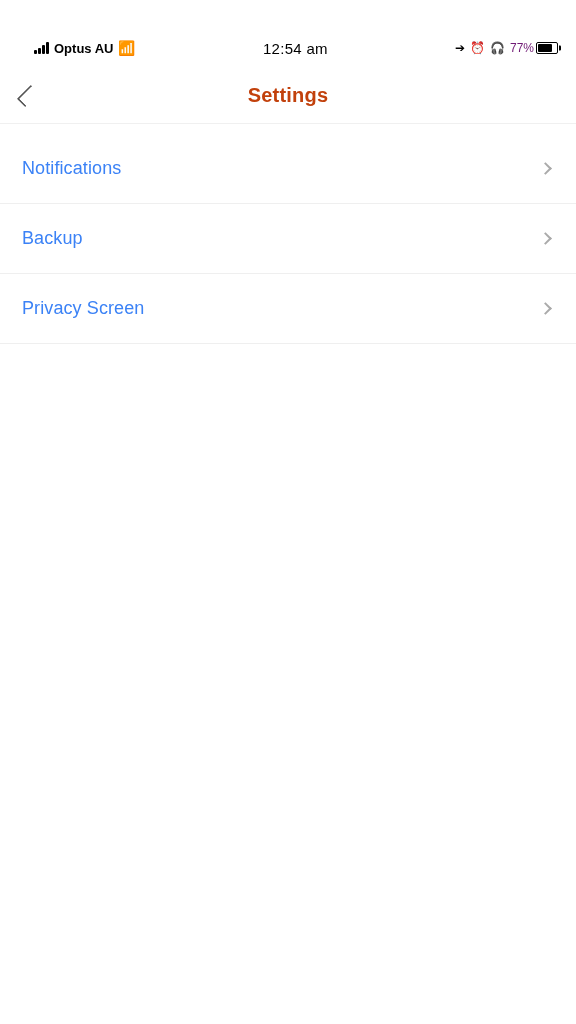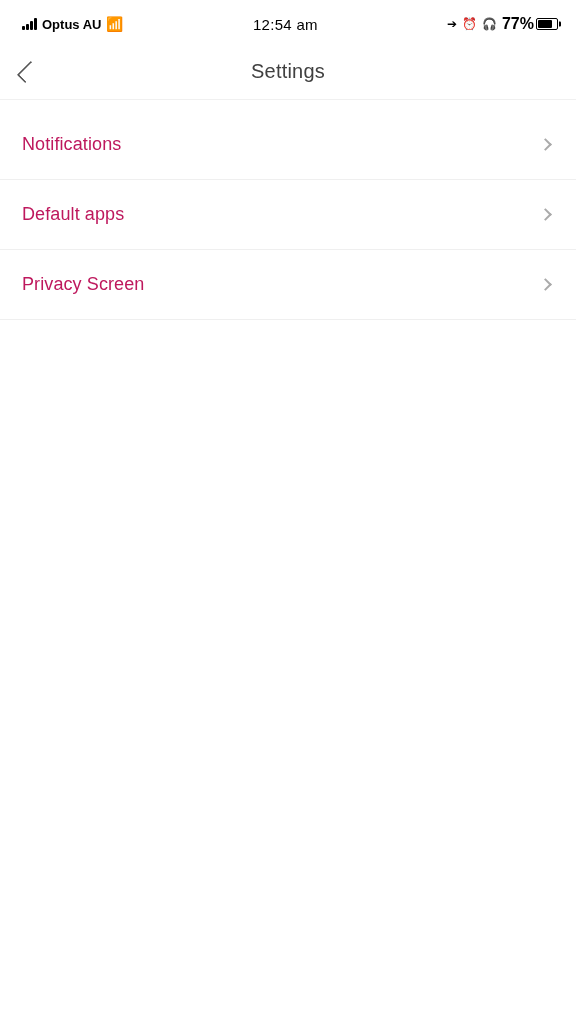--- a/index.html
+++ b/index.html
@@ -15,23 +15,24 @@
       background: #ffffff;
       font-family: -apple-system, BlinkMacSystemFont, 'Helvetica Neue', sans-serif;
       overflow-x: hidden;
     }
 
     
     .status-bar {
       display: flex;
       align-items: center;
       justify-content: space-between;
-      padding: 10px 18px 6px 22px;
+      padding: 10px 18px 6px 34px;
       height: 44px;
       background: #ffffff;
+      margin-top: 24px;
     }
 
     .status-left {
       display: flex;
       align-items: center;
       gap: 5px;
       font-size: 13px;
       font-weight: 600;
       color: #000;
     }
@@ -71,23 +72,23 @@
       color: #000;
     }
 
     .battery-container {
       display: flex;
       align-items: center;
       gap: 2px;
     }
 
     .battery-text {
-      font-size: 16px;
-      font-weight: 700;
-      color: #000000;
+      font-size: 12px;
+      font-weight: 400;
+      color: #701a75;
     }
 
     .battery-icon {
       width: 22px;
       height: 12px;
       border: 1.5px solid #000;
       border-radius: 2px;
       position: relative;
       display: flex;
       align-items: center;
@@ -138,22 +139,22 @@
       width: 12px;
       height: 20px;
       border-left: 2.5px solid #555;
       border-bottom: 2.5px solid #555;
       transform: rotate(45deg);
       border-radius: 1px;
     }
 
     .page-title {
       font-size: 20px;
-      font-weight: 400;
-      color: #404040;
+      font-weight: 700;
+      color: #c2410c;
       letter-spacing: 0.2px;
     }
 
     
     .settings-list {
       padding: 10px 0;
     }
 
     .settings-item {
       display: flex;
@@ -162,21 +163,21 @@
       padding: 20px 22px;
       border-bottom: 1px solid #efefef;
       cursor: pointer;
       background: #ffffff;
       min-height: 70px;
     }
 
     .settings-item-label {
       font-size: 18px;
       font-weight: 400;
-      color: #be185d;
+      color: #3b82f6;
       letter-spacing: 0.1px;
     }
 
     .chevron-right {
       width: 9px;
       height: 9px;
       border-right: 2px solid #aaa;
       border-top: 2px solid #aaa;
       transform: rotate(45deg);
       flex-shrink: 0;
@@ -217,20 +218,20 @@
   </div>
   <span class="page-title">Settings</span>
 </div>
 
 <div class="settings-list">
 <div class="settings-item">
       <span class="settings-item-label">Notifications</span>
       <div class="chevron-right"></div>
     </div>
     <div class="settings-item">
-      <span class="settings-item-label">Default apps</span>
+      <span class="settings-item-label">Backup</span>
       <div class="chevron-right"></div>
     </div>
     <div class="settings-item">
       <span class="settings-item-label">Privacy Screen</span>
       <div class="chevron-right"></div>
     </div>
   </div>
 
 </body></html>

